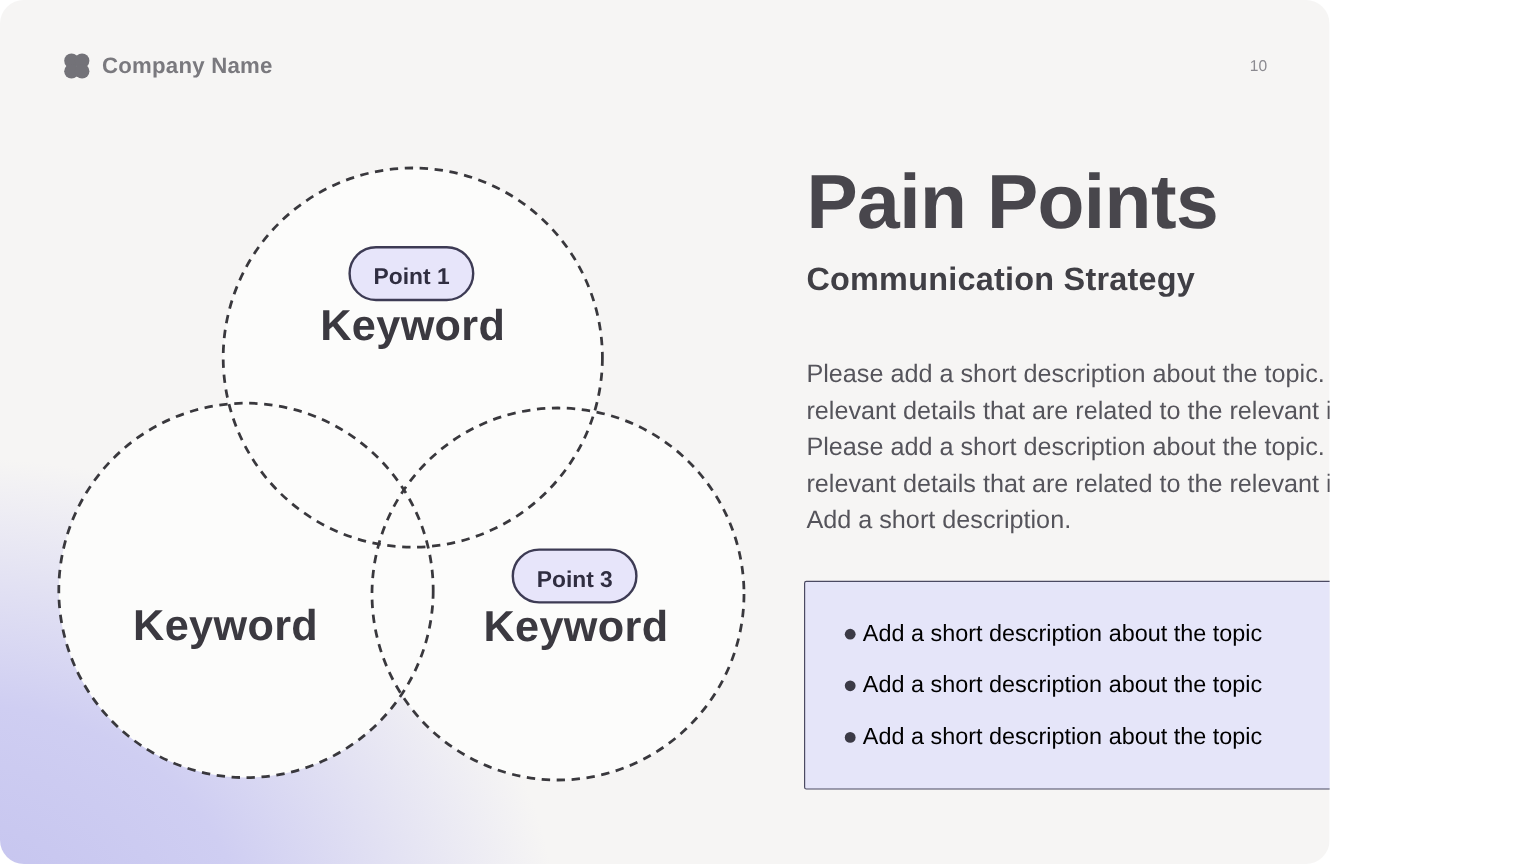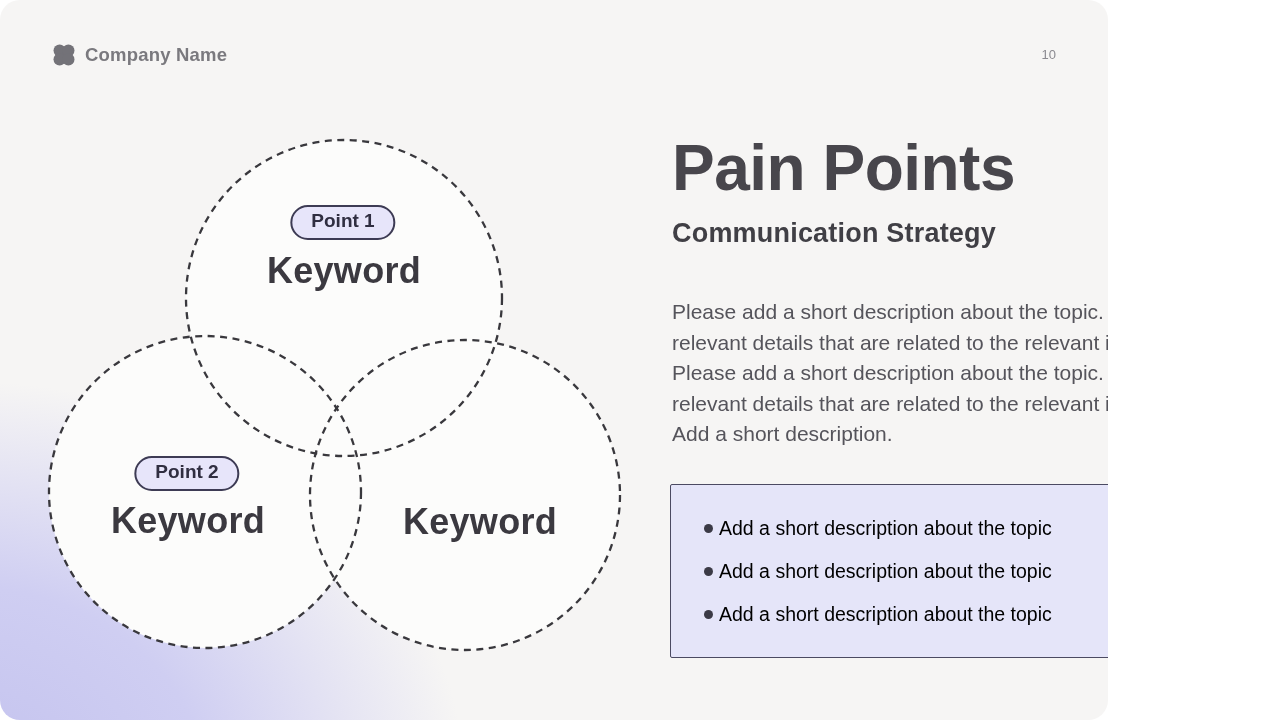--- a/index.html
+++ b/index.html
@@ -30,21 +30,21 @@
     font-size: 13px; color: #8b8a90;
   }
 
   
   .venn-svg { position: absolute; left: 0; top: 0; width: 1280px; height: 720px; }
 
   .point-badge {
     position: absolute;
     transform: translateX(-50%);
     display: inline-block;
-    padding: 3px 19px 6px;
+    padding: 14px 19px 6px;
     border: 2px solid #3d3b54;
     border-radius: 999px;
     background: #e7e5fa;
     font-size: 19px; font-weight: 700; color: #302e41;
     white-space: nowrap;
   }
   .badge-1 { left: 343px; top: 205px; }
   .badge-2 { left: 187px; top: 456px; }
   .badge-3 { left: 479px; top: 457px; }
 
@@ -124,23 +124,23 @@
     <g fill="none" stroke="#39383d" stroke-width="2.3" stroke-dasharray="7 5.5">
       <circle cx="344" cy="298" r="158"></circle>
       <circle cx="205" cy="492" r="156"></circle>
       <circle cx="465" cy="495" r="155"></circle>
     </g>
   </svg>
 
   <div class="point-badge badge-1">Point 1</div>
   <div class="keyword kw-1">Keyword</div>
 
-  <div class="point-badge badge-2">Point 2</div>
   <div class="keyword kw-2">Keyword</div>
 
+  <div class="point-badge badge-3">Point 3</div>
   <div class="keyword kw-3">Keyword</div>
 
   <div class="content">
     <h1 class="slide-title">Pain Points</h1>
     <h2 class="slide-subtitle">Communication Strategy</h2>
     <p class="description">Please add a short description about the topic. Explain the relevant details that are related to the relevant information.  Please add a short description about the topic. Explain the relevant details that are related to the relevant information. Add a short description.</p>
   </div>
 
   <div class="bullet-panel">
     <ul class="bullet-list">

